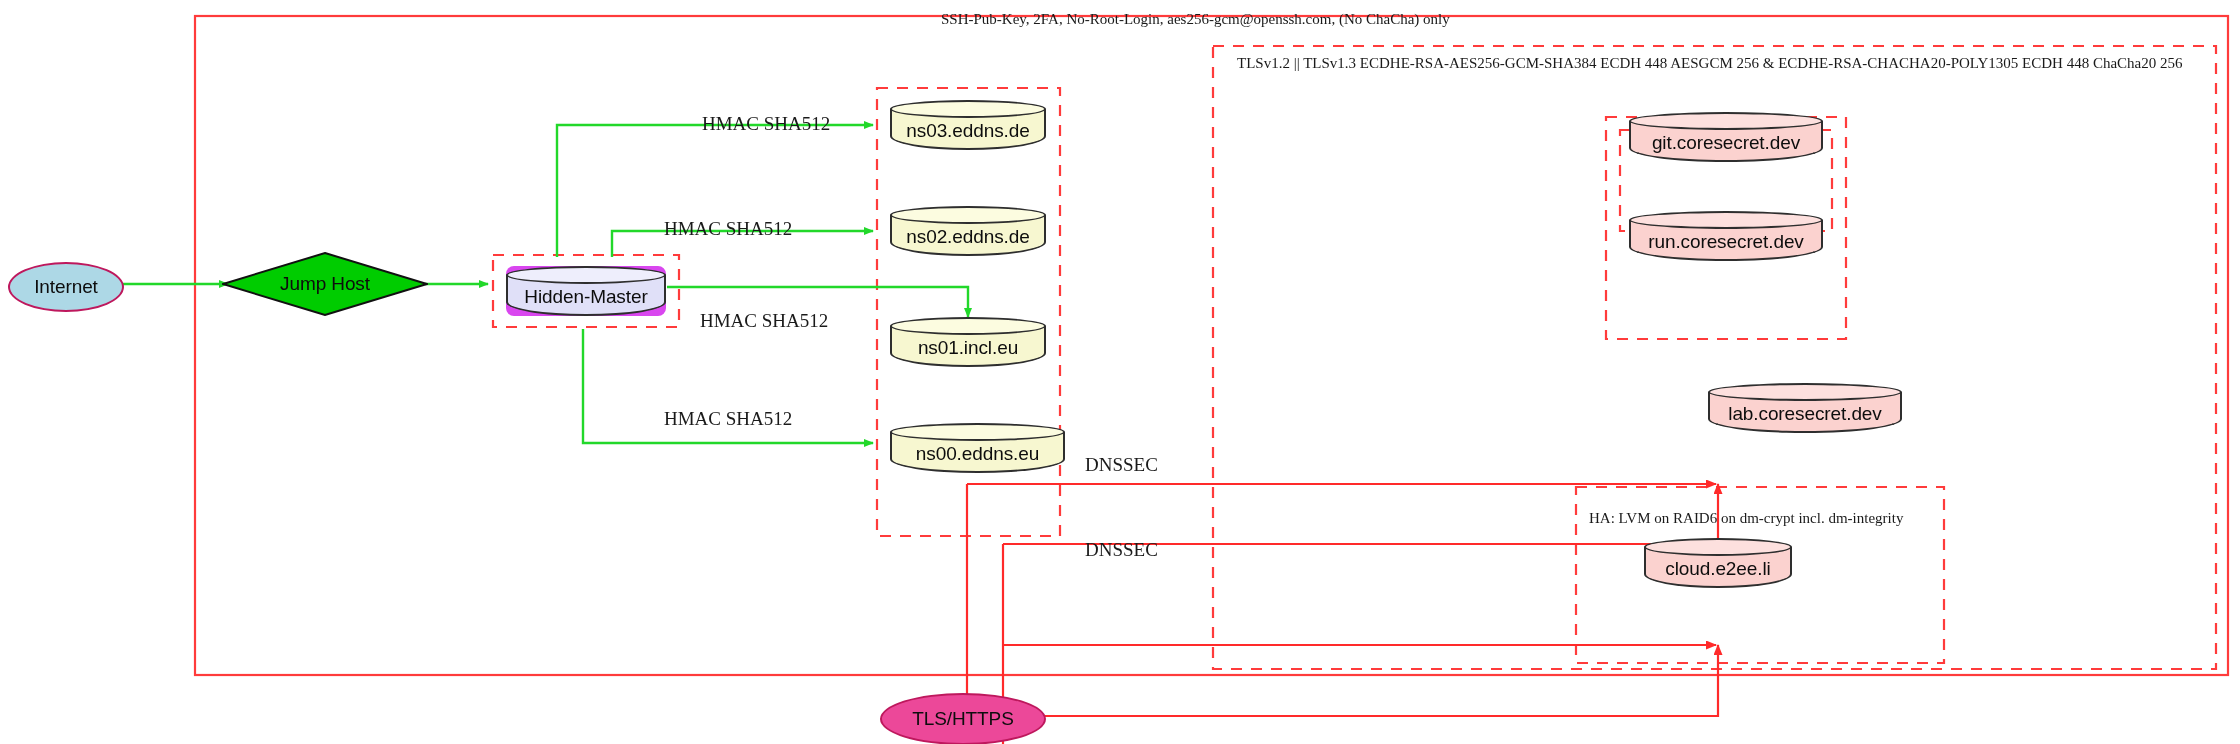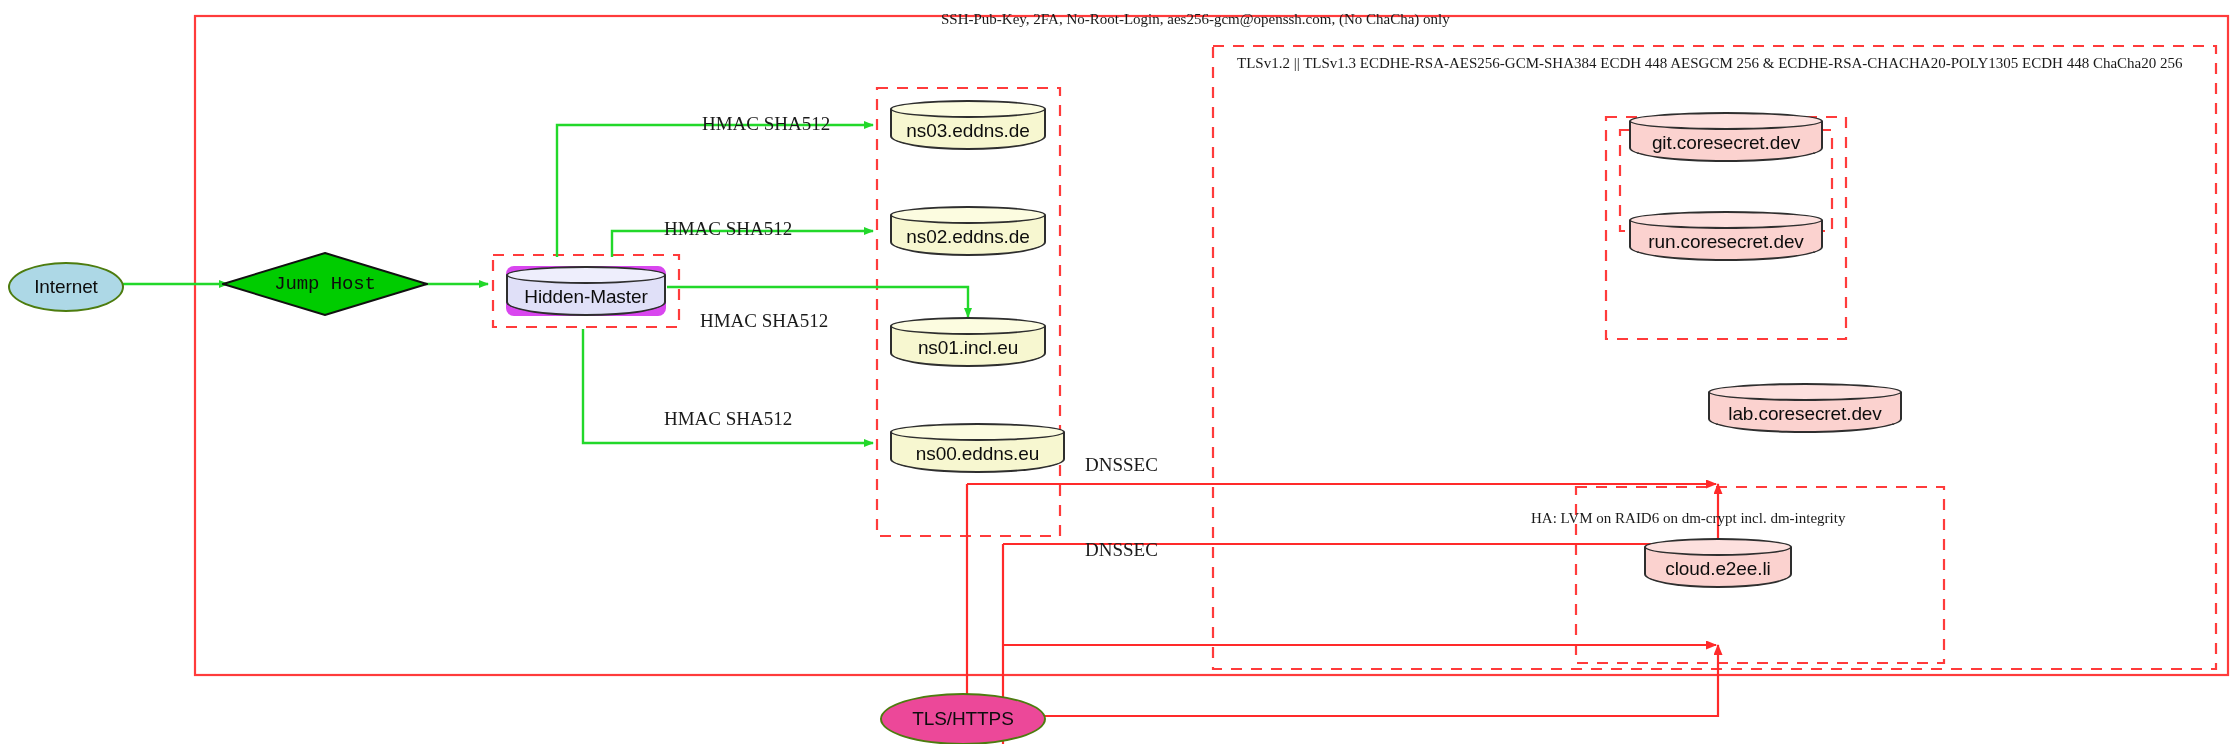--- a/index.html
+++ b/index.html
@@ -23,21 +23,21 @@
     position:absolute;left:0;top:0;width:100%;height:100%;
     display:flex;align-items:center;justify-content:center;
     font-family:"Liberation Sans",sans-serif;
     font-size:19px;color:#0d0d0d;white-space:nowrap;
     letter-spacing:-0.1px;
   }
 
   
   .ellipse{
     border-radius:50%;
-    border:2px solid #4d7c0f;
+    border:2px solid #be185d;
   }
 
   
   .cyl{ }
   .cyl .cyl-body{
     position:absolute;left:0;right:0;top:9px;bottom:0;
     border-left:2px solid #2e2e2e;
     border-right:2px solid #2e2e2e;
     border-bottom:2px solid #2e2e2e;
     border-radius:0 0 50% 50%/0 0 14px 14px;
@@ -45,21 +45,21 @@
   .cyl .cyl-top{
     position:absolute;left:0;top:0;width:100%;height:18px;
     border:2px solid #2e2e2e;
     border-radius:50%;
     box-sizing:border-box;
   }
   .cyl .node-text{top:6px;}
 
   
   .diamond-wrap{position:absolute;}
-  .diamond-wrap .node-text{z-index:2;font-family:Liberation Mono, monospace;}
+  .diamond-wrap .node-text{z-index:2;}
 </style>
 </head>
 <body>
 
 <div id="stage">
 
   <svg id="svg-layer" viewBox="0 0 2240 744">
     <defs>
       <marker id="arrow-green" markerWidth="10" markerHeight="10" refX="9" refY="4" orient="auto" markerUnits="userSpaceOnUse">
         <path d="M0,0 L10,4 L0,8 z" fill="#22d82a"></path>
@@ -174,21 +174,21 @@
   </div>
 
   <div class="node ellipse" style="left:880px;top:693px;width:162px;height:48px;background:#ec4899;">
     <span class="node-text">TLS/HTTPS</span>
   </div>
 
   <div class="label-serif cluster-label" style="left:941px;top:12px;">SSH-Pub-Key, 2FA, No-Root-Login, aes256-gcm@openssh.com, (No ChaCha) only</div>
 
   <div class="label-serif cluster-label" style="left:1237px;top:56px;">TLSv1.2 || TLSv1.3 ECDHE-RSA-AES256-GCM-SHA384 ECDH 448 AESGCM 256 &amp; ECDHE-RSA-CHACHA20-POLY1305 ECDH 448 ChaCha20 256</div>
 
-  <div class="label-serif cluster-label" style="left:1531px;top:511px;">HA: LVM on RAID6 on dm-crypt incl. dm-integrity</div>
+  <div class="label-serif cluster-label" style="left:1589px;top:511px;">HA: LVM on RAID6 on dm-crypt incl. dm-integrity</div>
 
   <div class="label-serif edge-label" style="left:702px;top:114px;">HMAC SHA512</div>
 
   <div class="label-serif edge-label" style="left:664px;top:219px;">HMAC SHA512</div>
 
   <div class="label-serif edge-label" style="left:700px;top:311px;">HMAC SHA512</div>
 
   <div class="label-serif edge-label" style="left:664px;top:409px;">HMAC SHA512</div>
 
   <div class="label-serif edge-label" style="left:1085px;top:455px;">DNSSEC</div>

